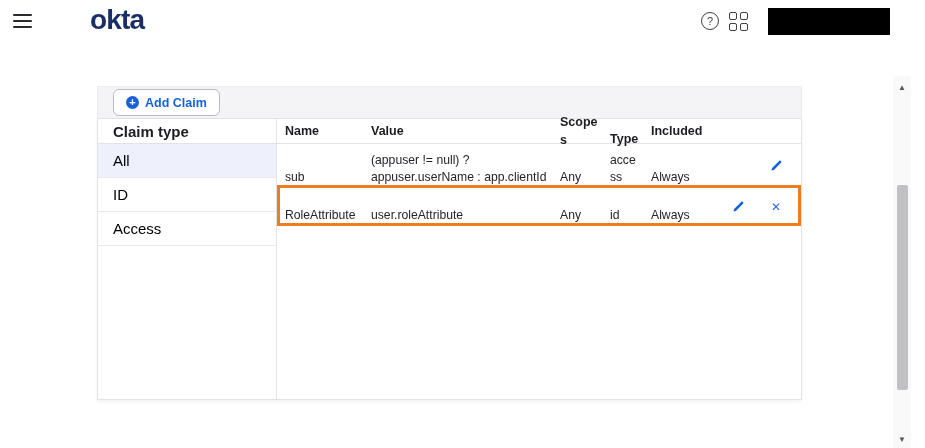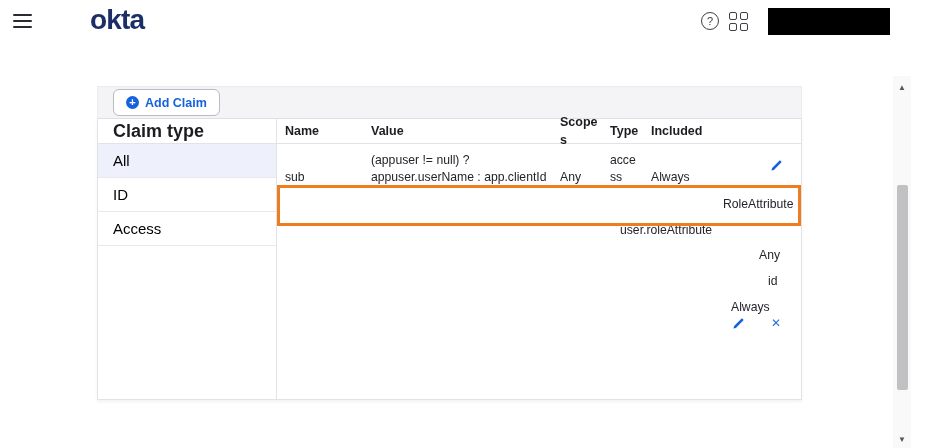--- a/index.html
+++ b/index.html
@@ -24,35 +24,35 @@
   .searchbar input::placeholder { color:#5f6368; opacity:1; }
 
   
   .section { position:absolute; left:97px; top:86px; width:705px; }
   .toolbar { height:33px; background:#f4f4f6; border:1px solid #ececef; border-bottom:1px solid #e0e0e3; display:flex; align-items:center; padding-left:15px; }
   .add-claim { display:inline-flex; align-items:center; gap:6px; height:27px; background:#fff; border:1px solid #b9bcc4; border-radius:6px; padding:0 12px; font-size:12.5px; font-weight:bold; color:#1662dd; cursor:pointer; }
   .plus-circle { width:13px; height:13px; border-radius:50%; background:#1662dd; color:#fff; font-size:11px; font-weight:bold; display:flex; align-items:center; justify-content:center; line-height:1; padding-bottom:1px; }
 
   .tablewrap { display:flex; height:281px; border-left:1px solid #e2e3e7; border-right:1px solid #e2e3e7; border-bottom:1px solid #e2e3e7; background:#fff; box-shadow:0 2px 3px rgba(0,0,0,0.05); }
   .leftpane { width:179px; border-right:1px solid #e2e3e7; }
-  .leftpane .lhead { height:25px; border-bottom:1px solid #e2e3e7; font-size:18px; font-weight:bold; color:#1d1d21; display:flex; align-items:center; padding-left:15px; }
+  .leftpane .lhead { height:25px; border-bottom:1px solid #e2e3e7; font-size:15px; font-weight:bold; color:#1d1d21; display:flex; align-items:center; padding-left:15px; }
   .ltype { height:34px; border-bottom:1px solid #e9e9ec; font-size:15px; display:flex; align-items:center; padding-left:15px; cursor:pointer; color:#000000; }
   .ltype.selected { background:#eef1fb; }
 
   .rightpane { flex:1; position:relative; }
   .thead { display:flex; height:25px; border-bottom:1px solid #e2e3e7; font-size:12.5px; font-weight:bold; color:#1d1d21; align-items:center; }
   .trow { display:flex; border-bottom:1px solid #e9e9ec; font-size:12.2px; color:#24242b; align-items:flex-end; }
   .trow.r0 { height:44px; }
-  .trow.r1 { height:38px;flex-direction:column; }
+  .trow.r1 { height:38px; }
   .cell { padding:8px 4px 0 8px; line-height:1.45; word-wrap:break-word; }
   .thead .cell { padding-top:0; }
   .c-name { width:86px; }
   .c-value { width:189px; }
   .c-scopes { width:50px; }
-  .c-type { width:41px; word-break:break-all; }
+  .c-type { width:41px; word-break:break-all;margin-top:16px; }
   .c-included { width:78px; }
   .c-actions { flex:1; display:flex; justify-content:flex-end; align-items:center; gap:24px; padding:0 18px 0 0; align-self:stretch; }
   .icon-btn { cursor:pointer; display:flex; align-items:center; justify-content:center; width:14px; height:14px; }
   .x-glyph { color:#2e6de0; font-size:12px; line-height:1; }
 
   .highlight-ring { position:absolute; left:0; top:66px; width:100%; height:41px; border:3px solid #ed7d1e; pointer-events:none; }
 
   
   .scrollbar { position:absolute; left:893px; top:76px; width:18px; height:372px; background:#f9f9fa; }
   .sb-arrow { position:absolute; left:0; width:18px; height:14px; display:flex; align-items:center; justify-content:center; font-size:8px; color:#55555a; cursor:pointer; }

